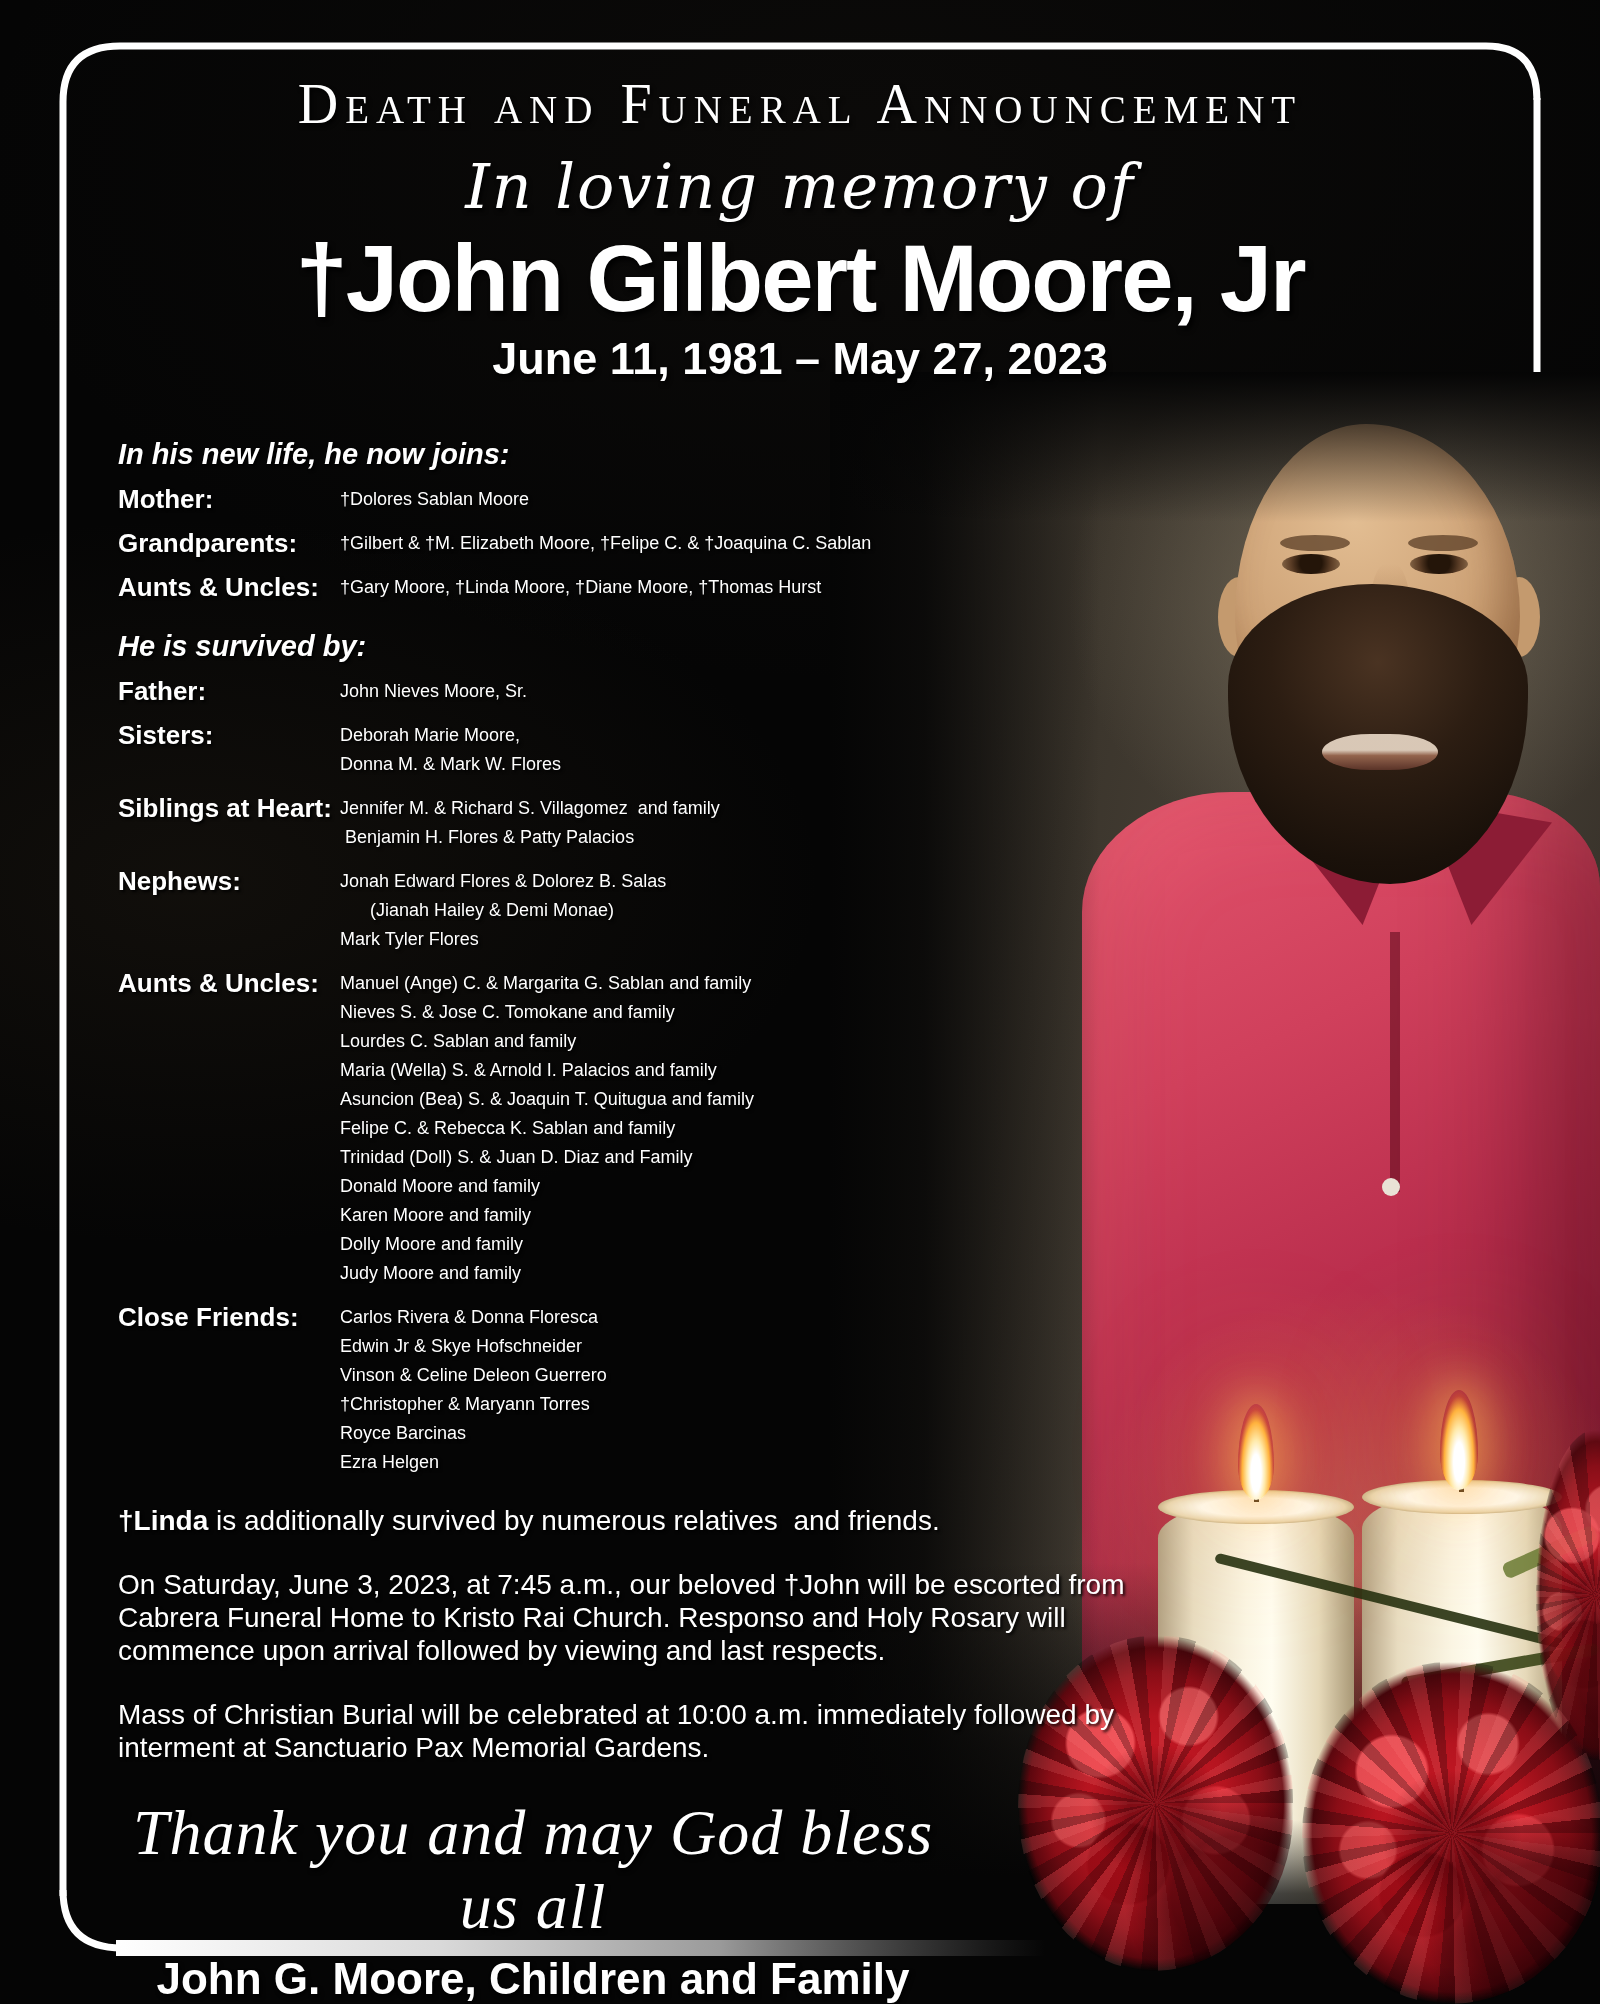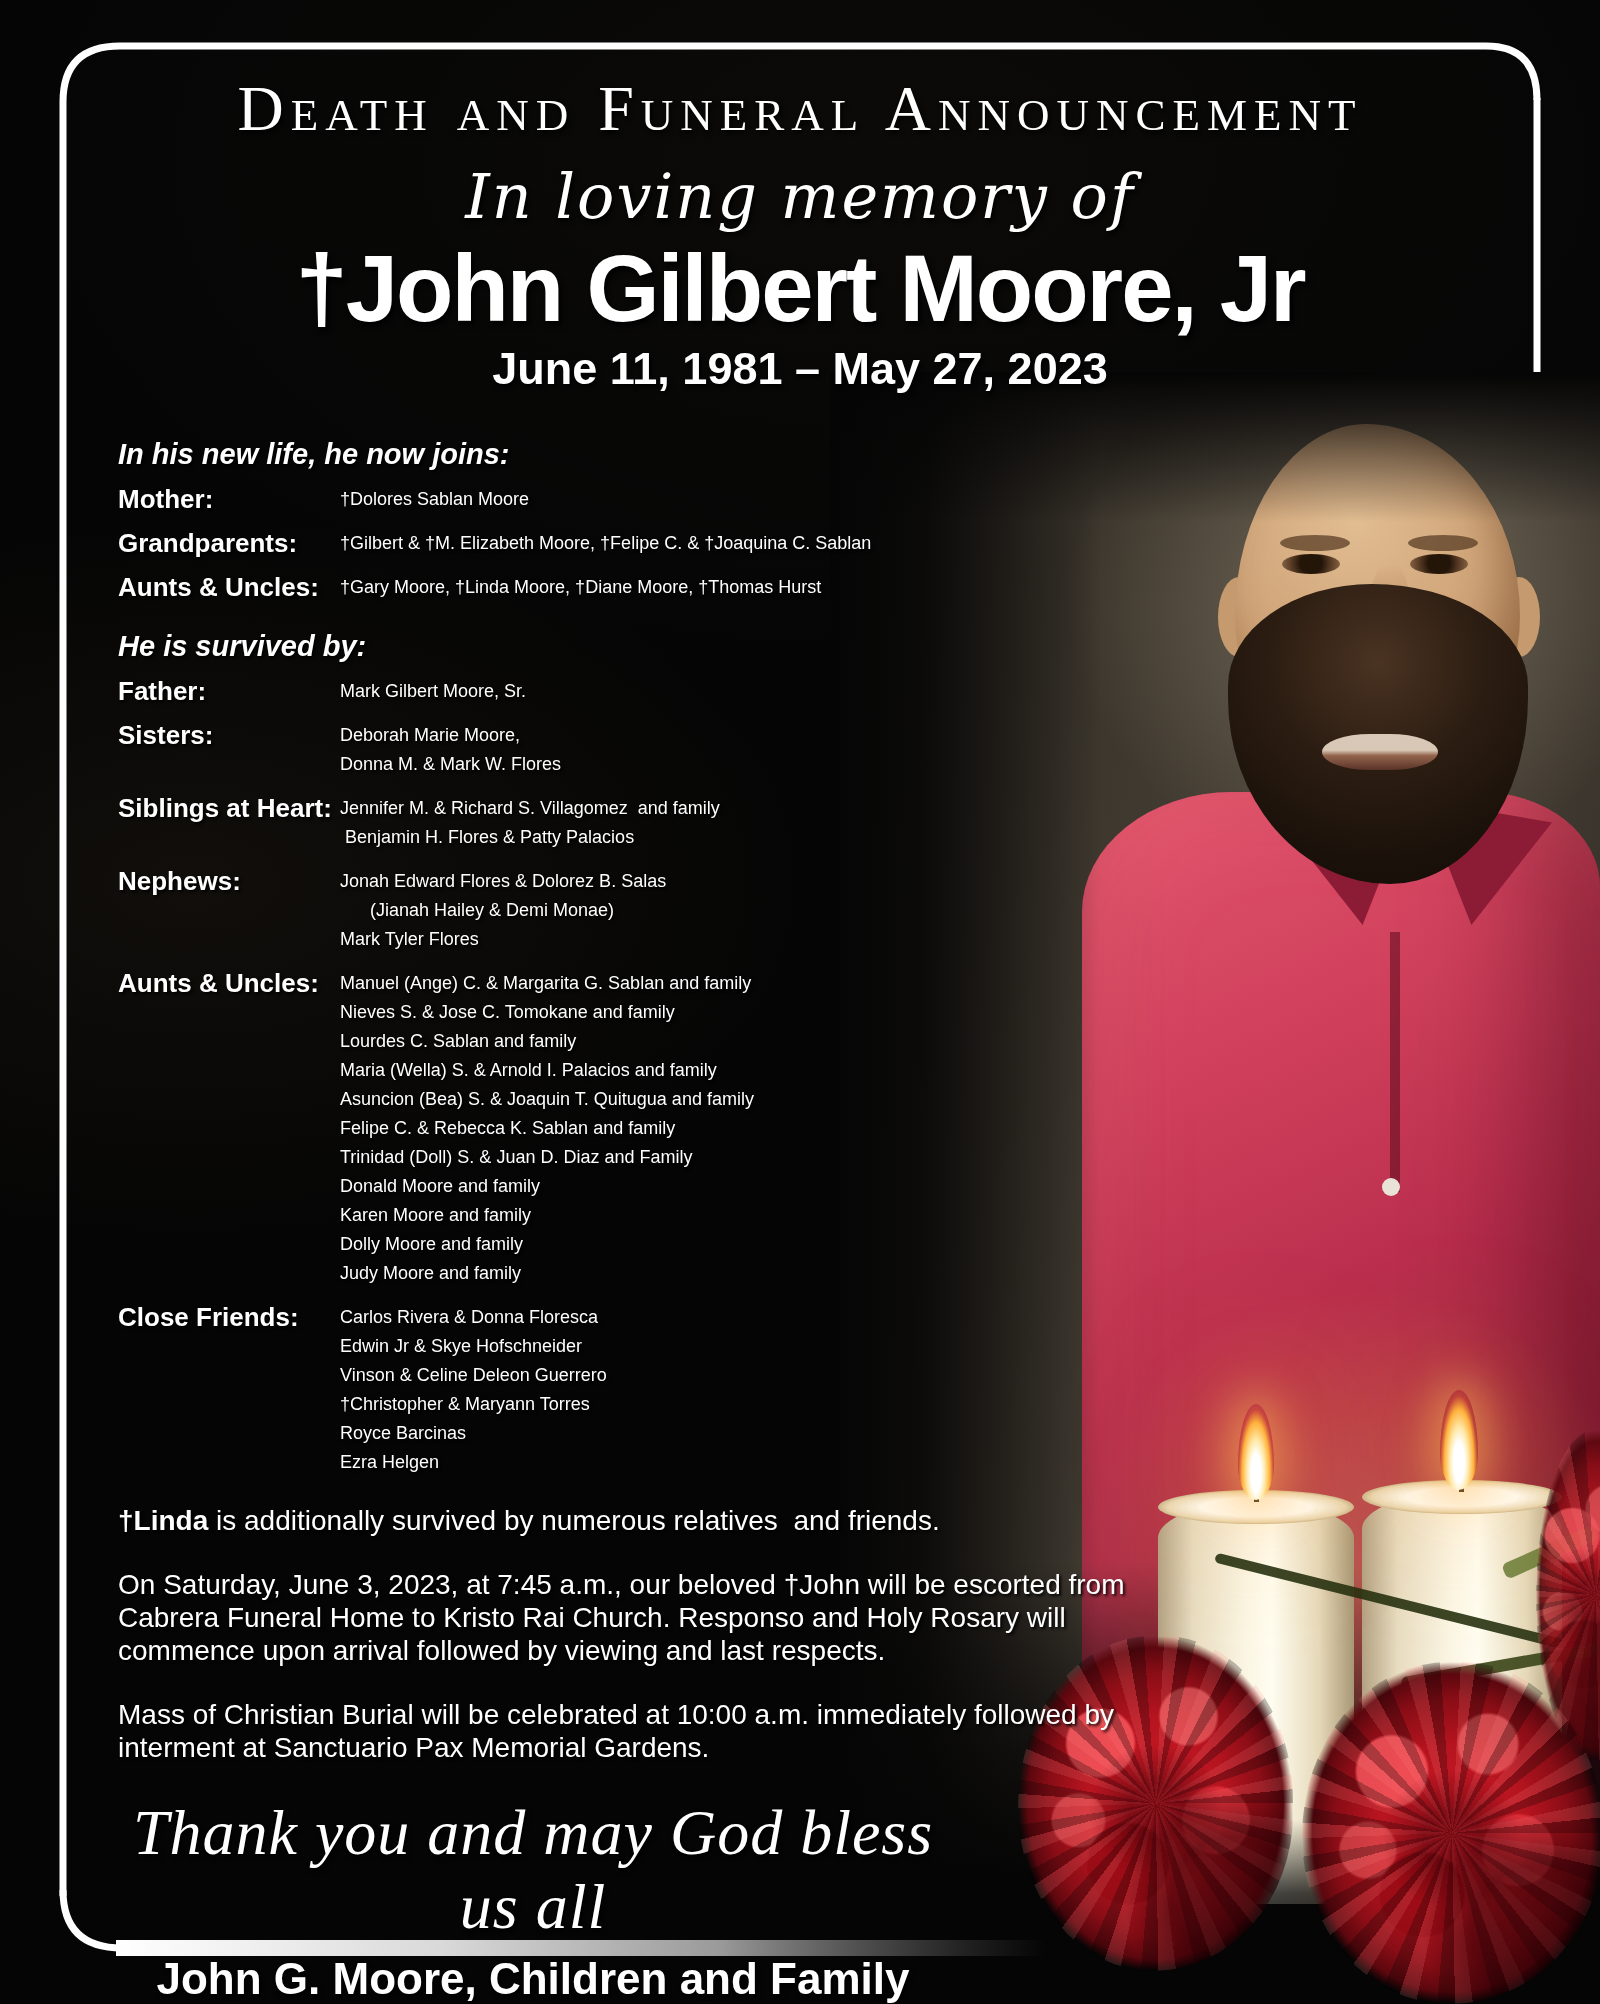--- a/index.html
+++ b/index.html
@@ -89,21 +89,21 @@
     background:repeating-conic-gradient(from 8deg, rgba(0,0,0,.30) 0 6deg, rgba(0,0,0,0) 6deg 13deg, rgba(255,130,130,.20) 13deg 19deg);}
   .carnation::after{content:"";position:absolute;inset:0;border-radius:inherit;
     background:radial-gradient(circle at 50% 52%, rgba(60,0,6,.5) 0 12%, rgba(60,0,6,0) 30%),
                radial-gradient(circle at 78% 78%, rgba(40,0,4,.55) 0 18%, rgba(40,0,4,0) 32%);}
   .carnation.fl{left:1018px;top:1636px;width:275px;height:335px;}
   .carnation.fr{left:1302px;top:1662px;width:300px;height:342px;}
   .carnation.fe{left:1536px;top:1430px;width:120px;height:330px;opacity:.9;}
   
   .txt{position:absolute;inset:0;z-index:8;}
   .hdr{position:absolute;left:0;top:72px;width:1600px;text-align:center;}
-  .title{font-family:"Liberation Serif", serif;font-variant:small-caps;font-size:64px;letter-spacing:7px;
+  .title{font-family:"Liberation Serif", serif;font-variant:small-caps;font-size:56px;letter-spacing:7px;
     text-shadow:2px 3px 4px rgba(0,0,0,.9);text-align:center;}
   .memory{font-family:"DejaVu Serif", serif;font-style:italic;font-size:62px;margin-top:14px;letter-spacing:2px;
     text-shadow:2px 3px 4px rgba(0,0,0,.9);}
   .dname{font-weight:bold;font-size:94px;letter-spacing:-2px;margin-top:2px;text-shadow:3px 4px 5px rgba(0,0,0,.9);}
   .dates{font-weight:bold;font-size:45px;margin-top:0px;text-shadow:2px 3px 4px rgba(0,0,0,.9);}
   .content{position:absolute;left:118px;top:438px;width:1060px;text-shadow:2px 2px 3px rgba(0,0,0,.95);}
   .sechead{font-weight:bold;font-style:italic;font-size:29px;margin-bottom:14px;}
   .sec2{margin-top:28px;}
   .frow{display:flex;margin-bottom:15px;}
   .flabel{flex:0 0 222px;font-weight:bold;font-size:26px;line-height:29px;white-space:nowrap;}
@@ -208,21 +208,21 @@
               <div class="fline">†Gary Moore, †Linda Moore, †Diane Moore, †Thomas Hurst</div>
             </div>
           </div>
         </div>
 
       <div class="sechead sec2">He is survived by:</div>
       <div>
           <div class="frow">
             <div class="flabel">Father:</div>
             <div class="fvalues">
-              <div class="fline">Mark Gilbert Moore, Sr.</div>
+              <div class="fline">John Nieves Moore, Sr.</div>
             </div>
           </div>
           <div class="frow">
             <div class="flabel">Sisters:</div>
             <div class="fvalues">
               <div class="fline">Deborah Marie Moore,</div>
               <div class="fline">Donna M. &amp; Mark W. Flores</div>
             </div>
           </div>
           <div class="frow">

